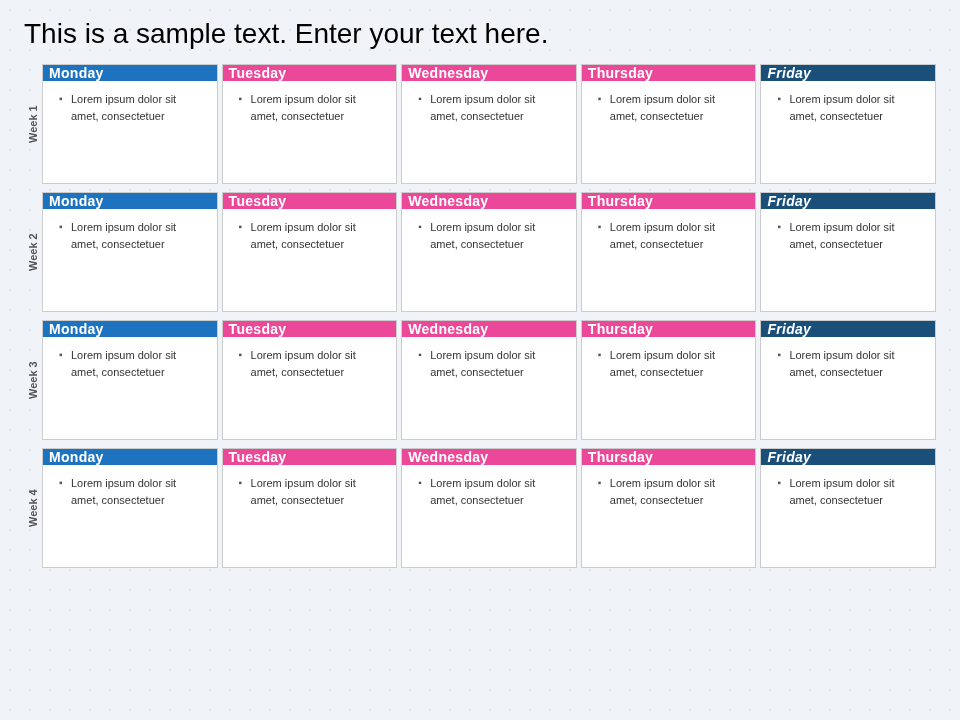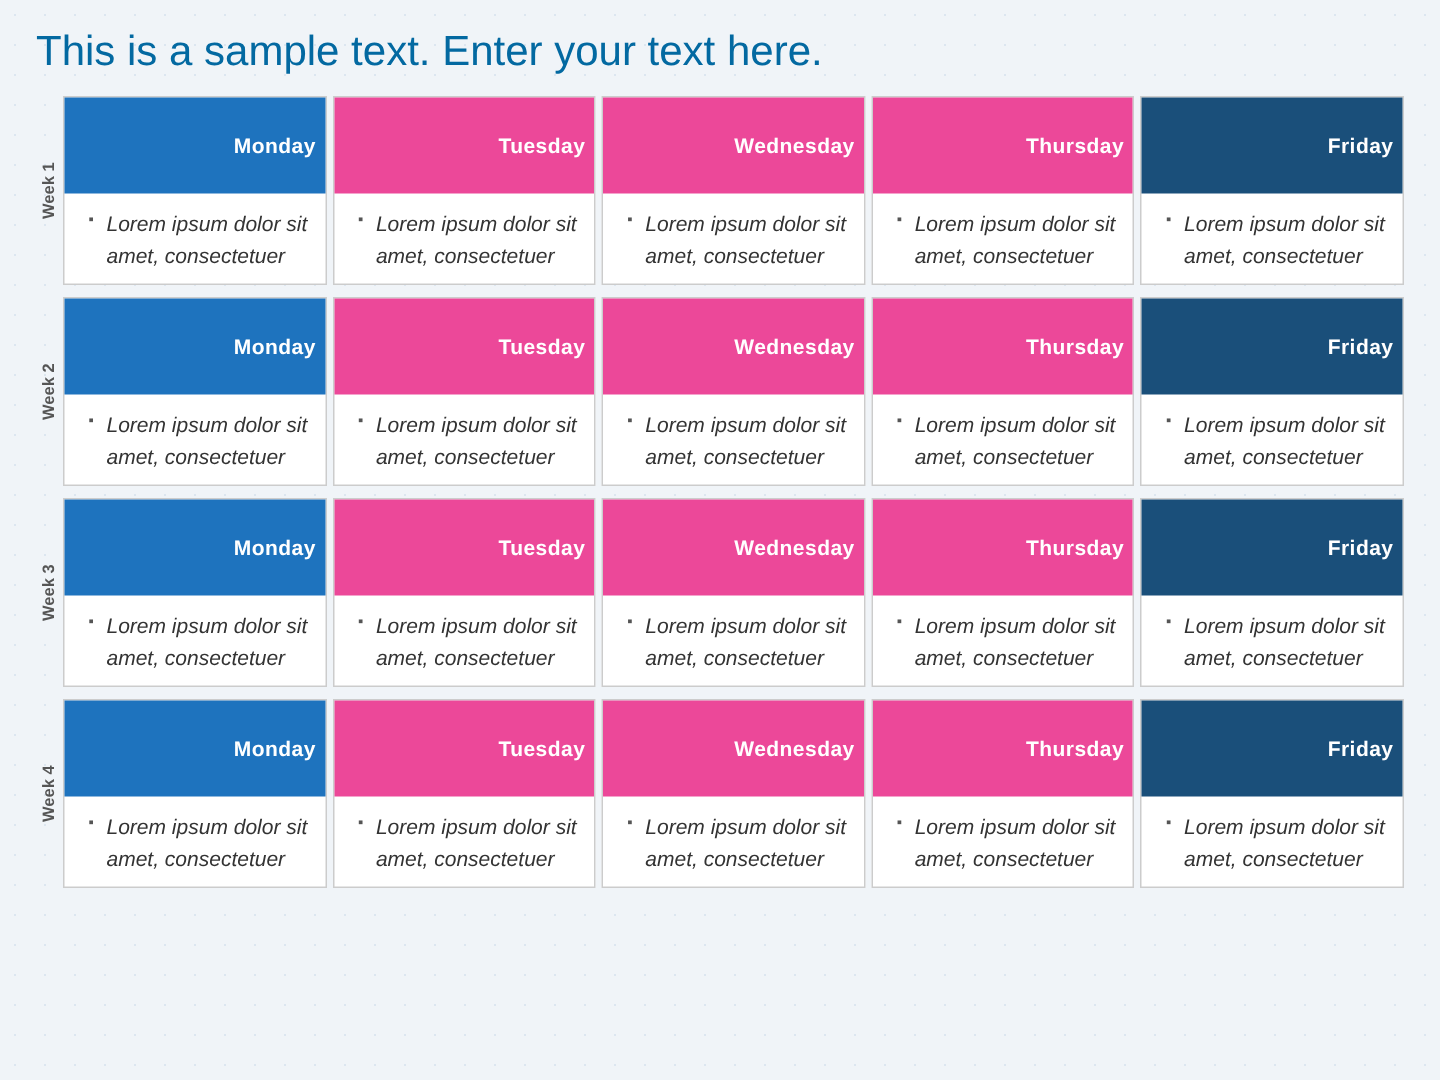--- a/index.html
+++ b/index.html
@@ -25,21 +25,21 @@
     }
 
     .page-container {
       position: relative;
       z-index: 1;
       padding: 18px 24px 12px 24px;
     }
 
     .page-title {
       font-size: 28px;
-      color: #0369a1;
+      color: #000000;
       font-weight: 400;
       margin-bottom: 14px;
     }
 
     .calendar-wrapper {
       display: flex;
       flex-direction: column;
       gap: 0;
     }
 
@@ -74,48 +74,48 @@
     .day-cell {
       flex: 1;
       display: flex;
       flex-direction: column;
       border: 1px solid #ccc;
       background: #fff;
       min-height: 120px;
     }
 
     .day-header {
-      padding: 24px 6px;
-      text-align: right;
+      padding: 0 6px;
+      text-align: left;
       font-size: 14px;
       font-weight: 600;
       color: #fff;
       letter-spacing: 0.3px;
     }
 
     .day-header.blue {
       background-color: #1e73be;
     }
 
     .day-header.gray {
       background-color: #ec4899;
     }
 
     .day-header.dark-blue {
       background-color: #1a4f7a;
+      font-style: italic;
     }
 
     .day-body {
       padding: 10px 10px 8px 18px;
-      font-size: 14px;
+      font-size: 11px;
       color: #333;
       line-height: 1.5;
       flex: 1;
       list-style: none;
-      font-style: italic;
     }
 
     .day-body li {
       position: relative;
       padding-left: 10px;
     }
 
     .day-body li::before {
       content: '▪';
       position: absolute;

